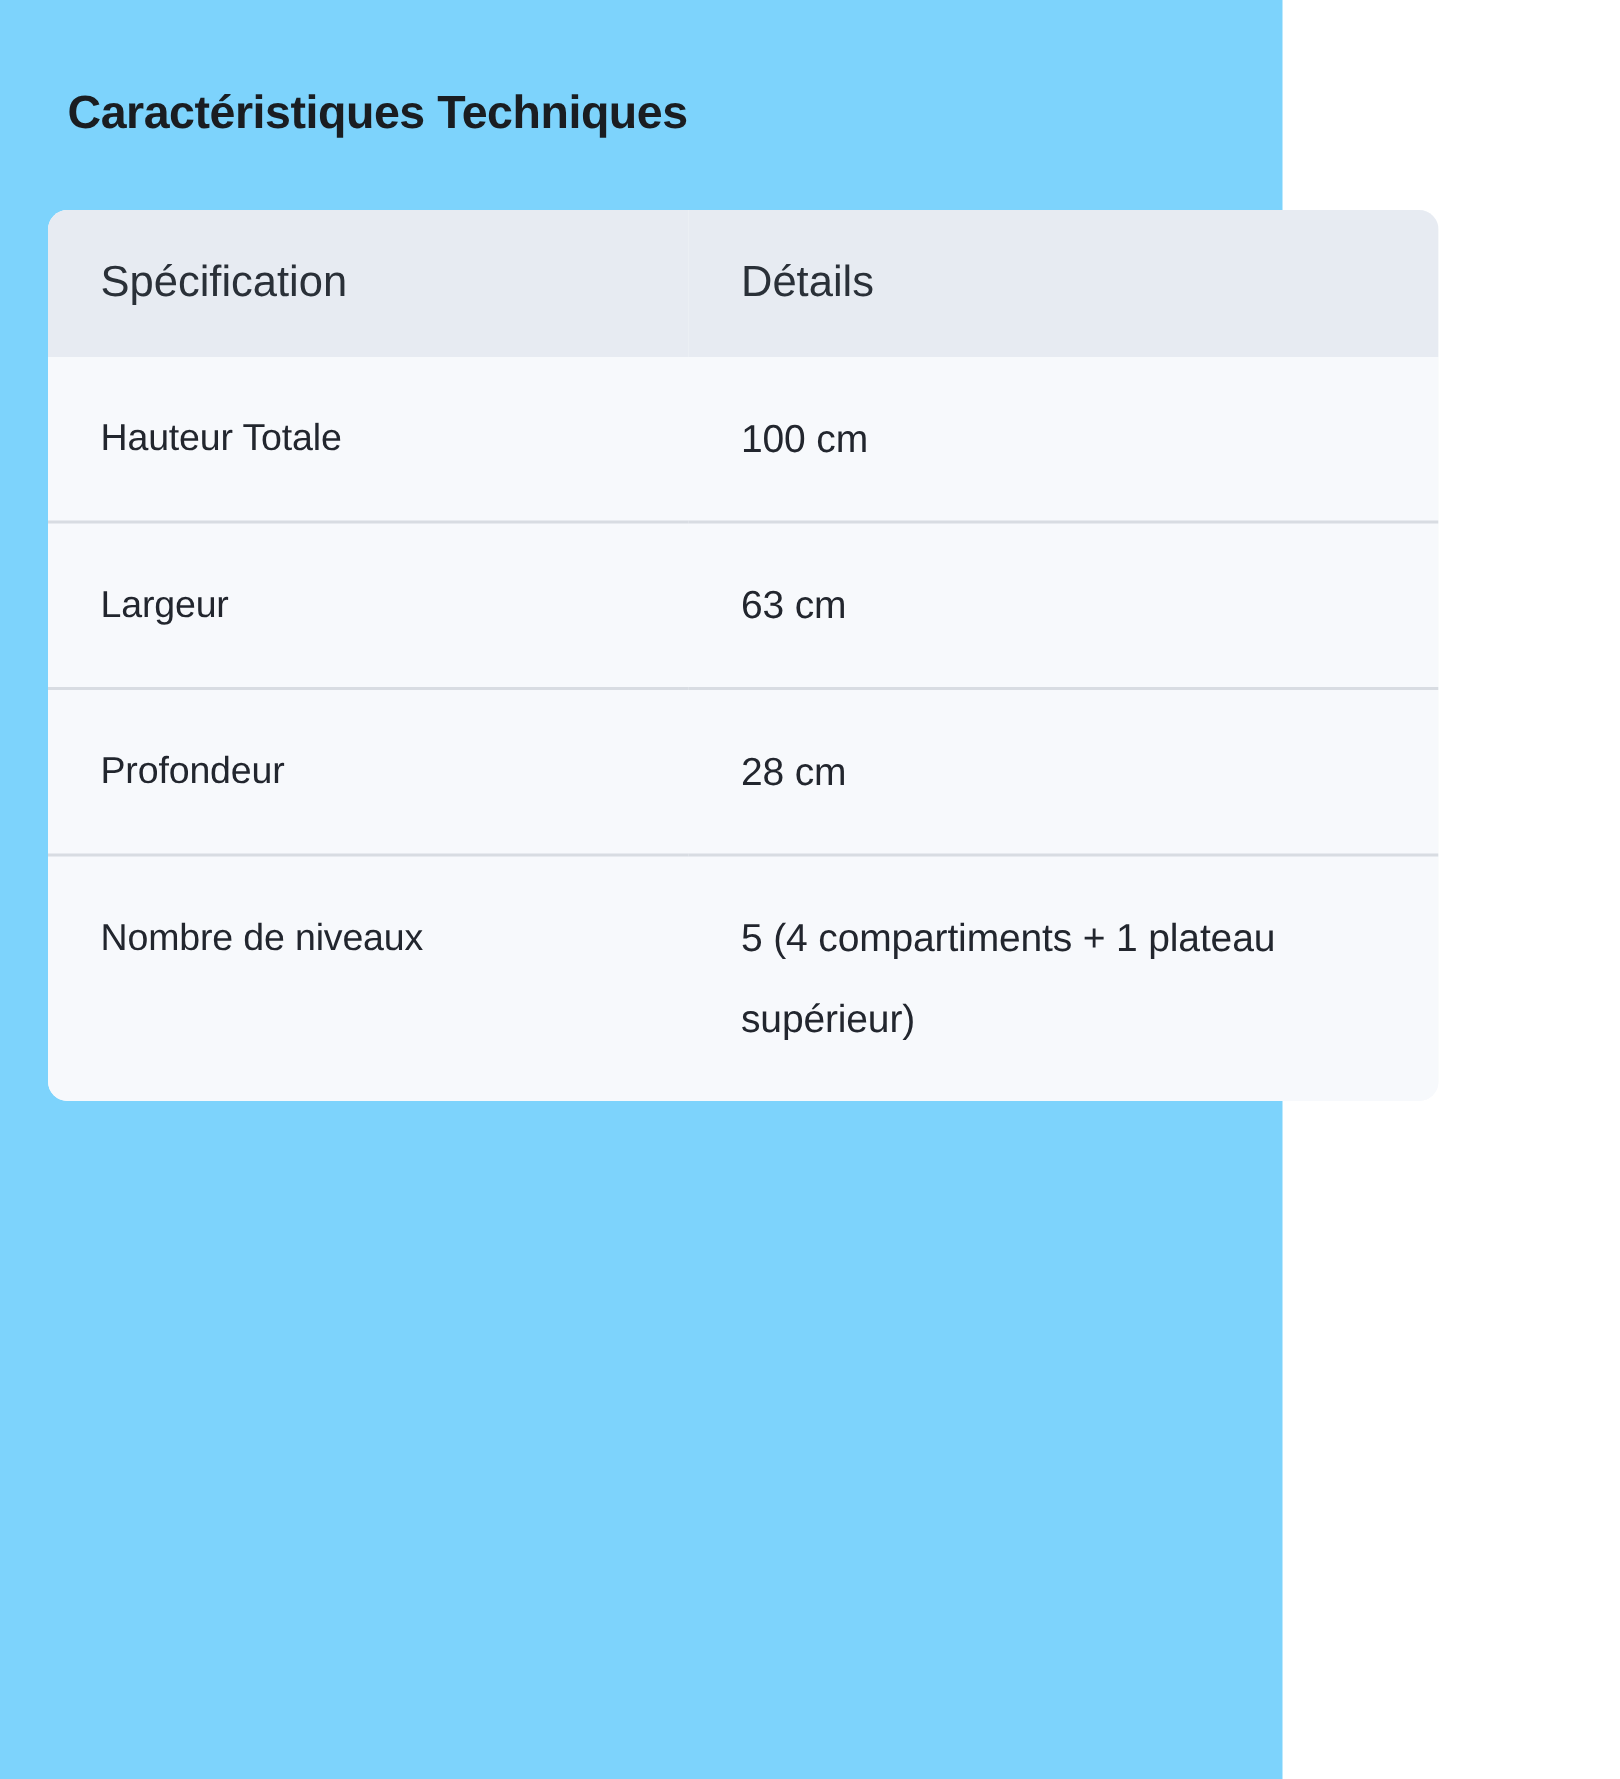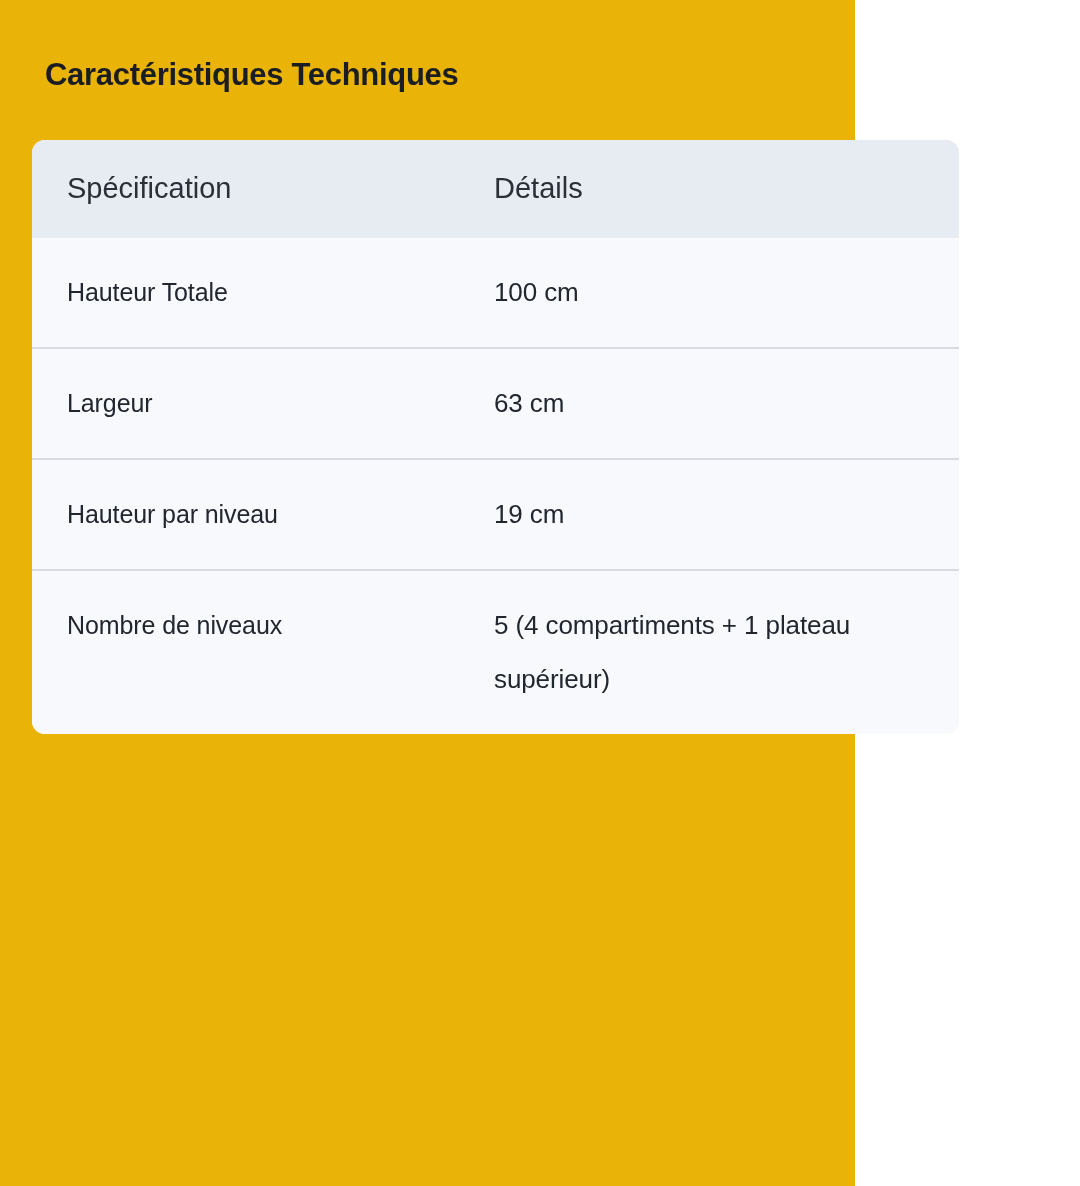--- a/index.html
+++ b/index.html
@@ -13,21 +13,21 @@
     height: 1186px;
     font-family: "Liberation Sans", "DejaVu Sans", sans-serif;
     -webkit-font-smoothing: antialiased;
     overflow: hidden;
   }
 
   .page {
     position: relative;
     width: 855px;
     height: 1186px;
-    background: #eab308;
+    background: #7dd3fc;
     box-sizing: border-box;
   }
 
   
   .page-title {
     position: absolute;
     left: 45px;
     top: 32px;
     font-size: 31px;
     font-weight: 700;
@@ -128,22 +128,22 @@
       <tbody class="spec-tbody">
         <tr>
           <td class="cell-label">Hauteur Totale</td>
           <td class="cell-value">100 cm</td>
         </tr>
         <tr>
           <td class="cell-label">Largeur</td>
           <td class="cell-value">63 cm</td>
         </tr>
         <tr>
-          <td class="cell-label">Hauteur par niveau</td>
-          <td class="cell-value">19 cm</td>
+          <td class="cell-label">Profondeur</td>
+          <td class="cell-value">28 cm</td>
         </tr>
         <tr>
           <td class="cell-label">Nombre de niveaux</td>
           <td class="cell-value">5 (4 compartiments + 1 plateau supérieur)</td>
         </tr>
       </tbody>
     </table>
   </div>
 
 </div>

